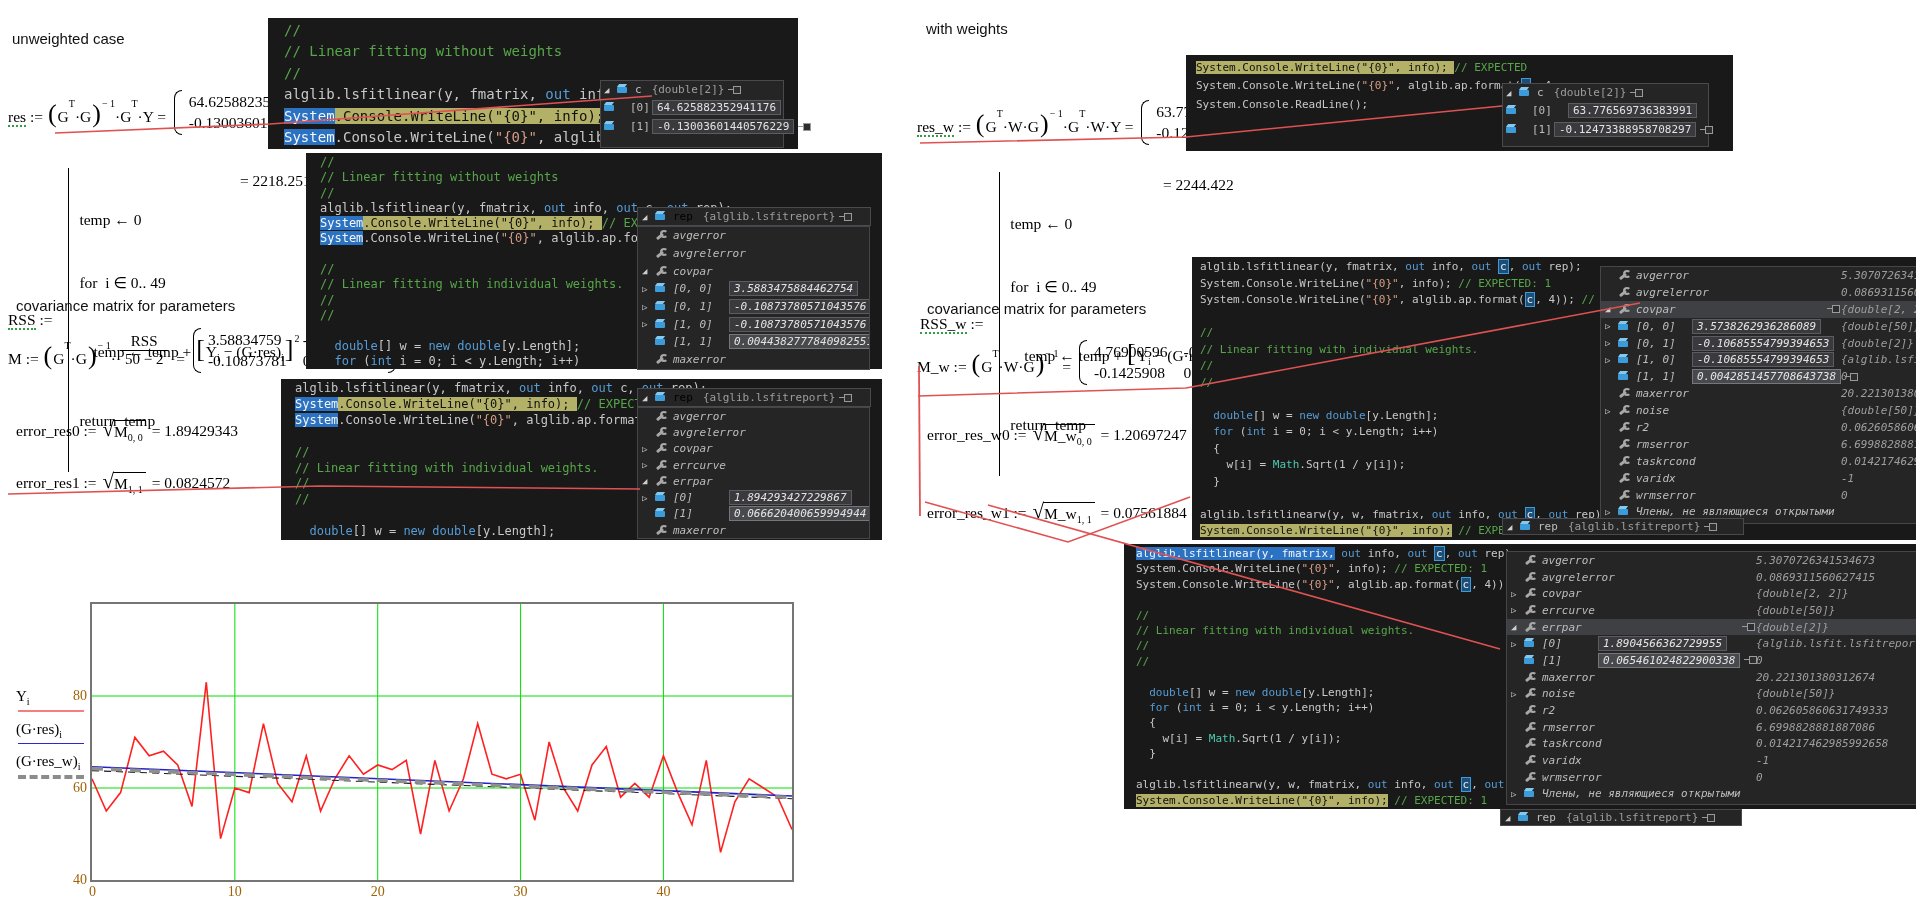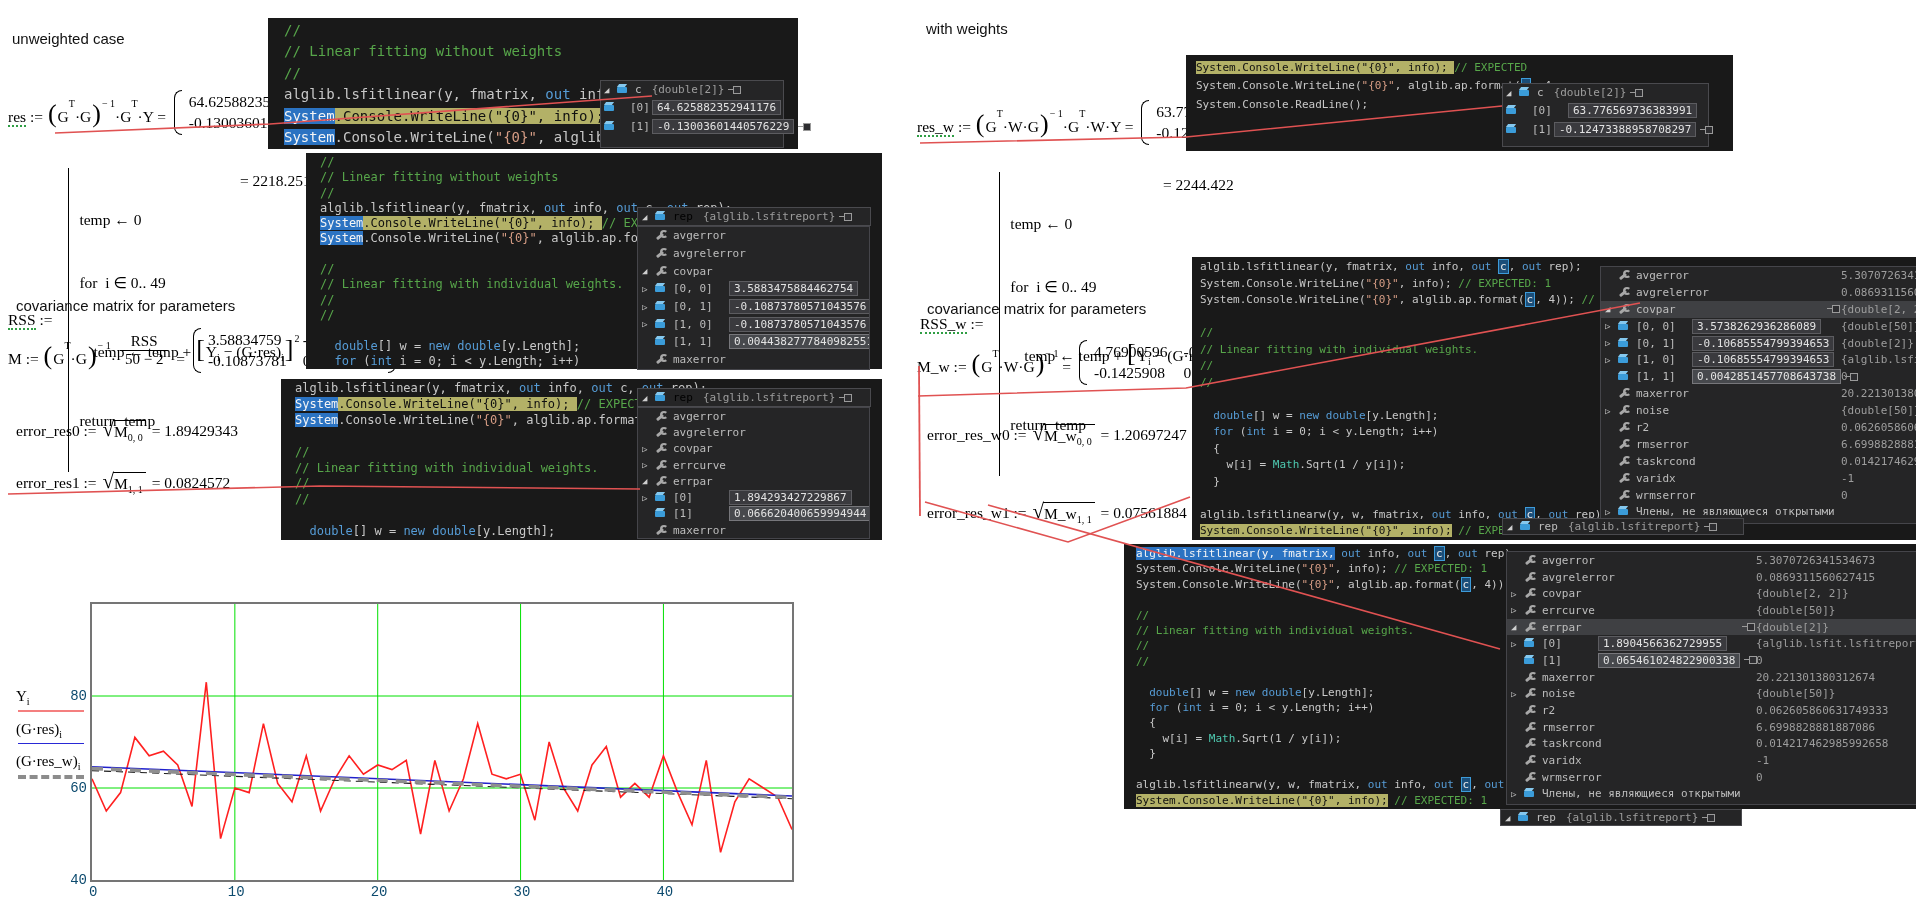--- a/index.html
+++ b/index.html
@@ -30,21 +30,21 @@
   
   .code{background:#191919;font-family:"DejaVu Sans Mono",monospace;color:#c8c8c8;overflow:hidden;}
   .code .cl{white-space:pre;}
   .tok-p{color:#c8c8c8;} .tok-c{color:#57a64a;} .tok-k{color:#569cd6;} .tok-s{color:#d69d85;}
   .tok-t{color:#4ec9b0;}
   .tok-hl{background:#b3b167;color:#101010;}
   .tok-sel{background:#2b73c2;color:#f5f5f5;}
   .tok-cbox{background:#1b4e79;border:1px solid #3d9bd9;color:#e8e8e8;padding:0 1px;margin:-1px 0;}
   
   .wpanel{background:#252526;border:1px solid #45454a;font-family:"DejaVu Sans Mono",monospace;font-size:11px;color:#bdbdbd;overflow:hidden;}
-  .wrow{position:relative;display:flex;align-items:center;white-space:pre;padding-left:4px;}
+  .wrow{position:relative;display:flex;align-items:center;white-space:pre;padding-left:4px;font-style:italic;}
   .rowhl{background:#3f4043;}
   .wexp{width:13px;display:inline-block;color:#cfcfcf;font-size:9px;flex:none;}
   .exp-open::before{content:"◢";} .exp-col::before{content:"▷";}
   .ic{width:15px;height:11px;position:relative;flex:none;display:inline-block;margin-right:3px;}
   .ic-w::before{content:"";position:absolute;left:1px;top:5px;width:8px;height:3px;background:#a8a8a8;border-radius:1px;transform:rotate(-40deg);}
   .ic-w::after{content:"";position:absolute;right:2px;top:0;width:4px;height:4px;border:2px solid #a8a8a8;border-radius:50%;border-right-color:transparent;}
   .ic-c::before{content:"";position:absolute;left:0;top:3px;width:10px;height:6px;background:#3b9cd9;border-radius:1px;}
   .ic-c::after{content:"";position:absolute;left:1px;top:0;width:8px;height:3px;background:#85c8ee;transform:skewX(-35deg);}
   .wname{color:#bdbdbd;}
   .wkey{width:54px;flex:none;}
@@ -55,21 +55,21 @@
   .pin::before{content:"";position:absolute;right:0;top:0;width:6px;height:6px;border:1px solid #9a9a9a;background:#2d2d30;}
   .pin::after{content:"";position:absolute;left:0;top:3px;width:6px;height:1px;background:#9a9a9a;}
   .whead{display:flex;align-items:center;background:#252526;border:1px solid #4a4a4e;font-family:"DejaVu Sans Mono",monospace;font-size:11px;padding:2px 4px;white-space:pre;}
   .whead .wtype{color:#9d9d9d;margin-left:10px;}
   .wanchor{display:flex;align-items:center;background:#252526;border:1px solid #4a4a4e;font-family:"DejaVu Sans Mono",monospace;font-size:11px;color:#bdbdbd;padding:1px 4px;white-space:pre;}
   
   .ctip{font-family:"DejaVu Sans Mono",monospace;font-size:11px;background:#252526;border:1px solid #4a4a4e;color:#bdbdbd;}
   .ctip .crow{display:flex;align-items:center;padding:2px 3px;white-space:pre;}
   
   #plot{border:2.4px solid #757575;background:#fff;}
-  .tick{position:absolute;font-family:Liberation Mono, monospace;font-size:14px;color:#0c4a6e;white-space:pre;}
+  .tick{position:absolute;font-family:Liberation Serif, serif;font-size:14px;color:#a16207;white-space:pre;}
   .mleg{font-family:"Liberation Serif",serif;font-size:15px;color:#000;}
   .legline{width:66px;margin:3px 0 9px 2px;}
   .leg-red{border-top:2.6px solid #f47f7f;}
   .leg-blue{border-top:1.6px solid #2929d6;}
   .leg-gray{border-top:4px dashed #8c8c8c;}
   #annsvg{pointer-events:none;}
 </style>
 </head>
 <body>
 

